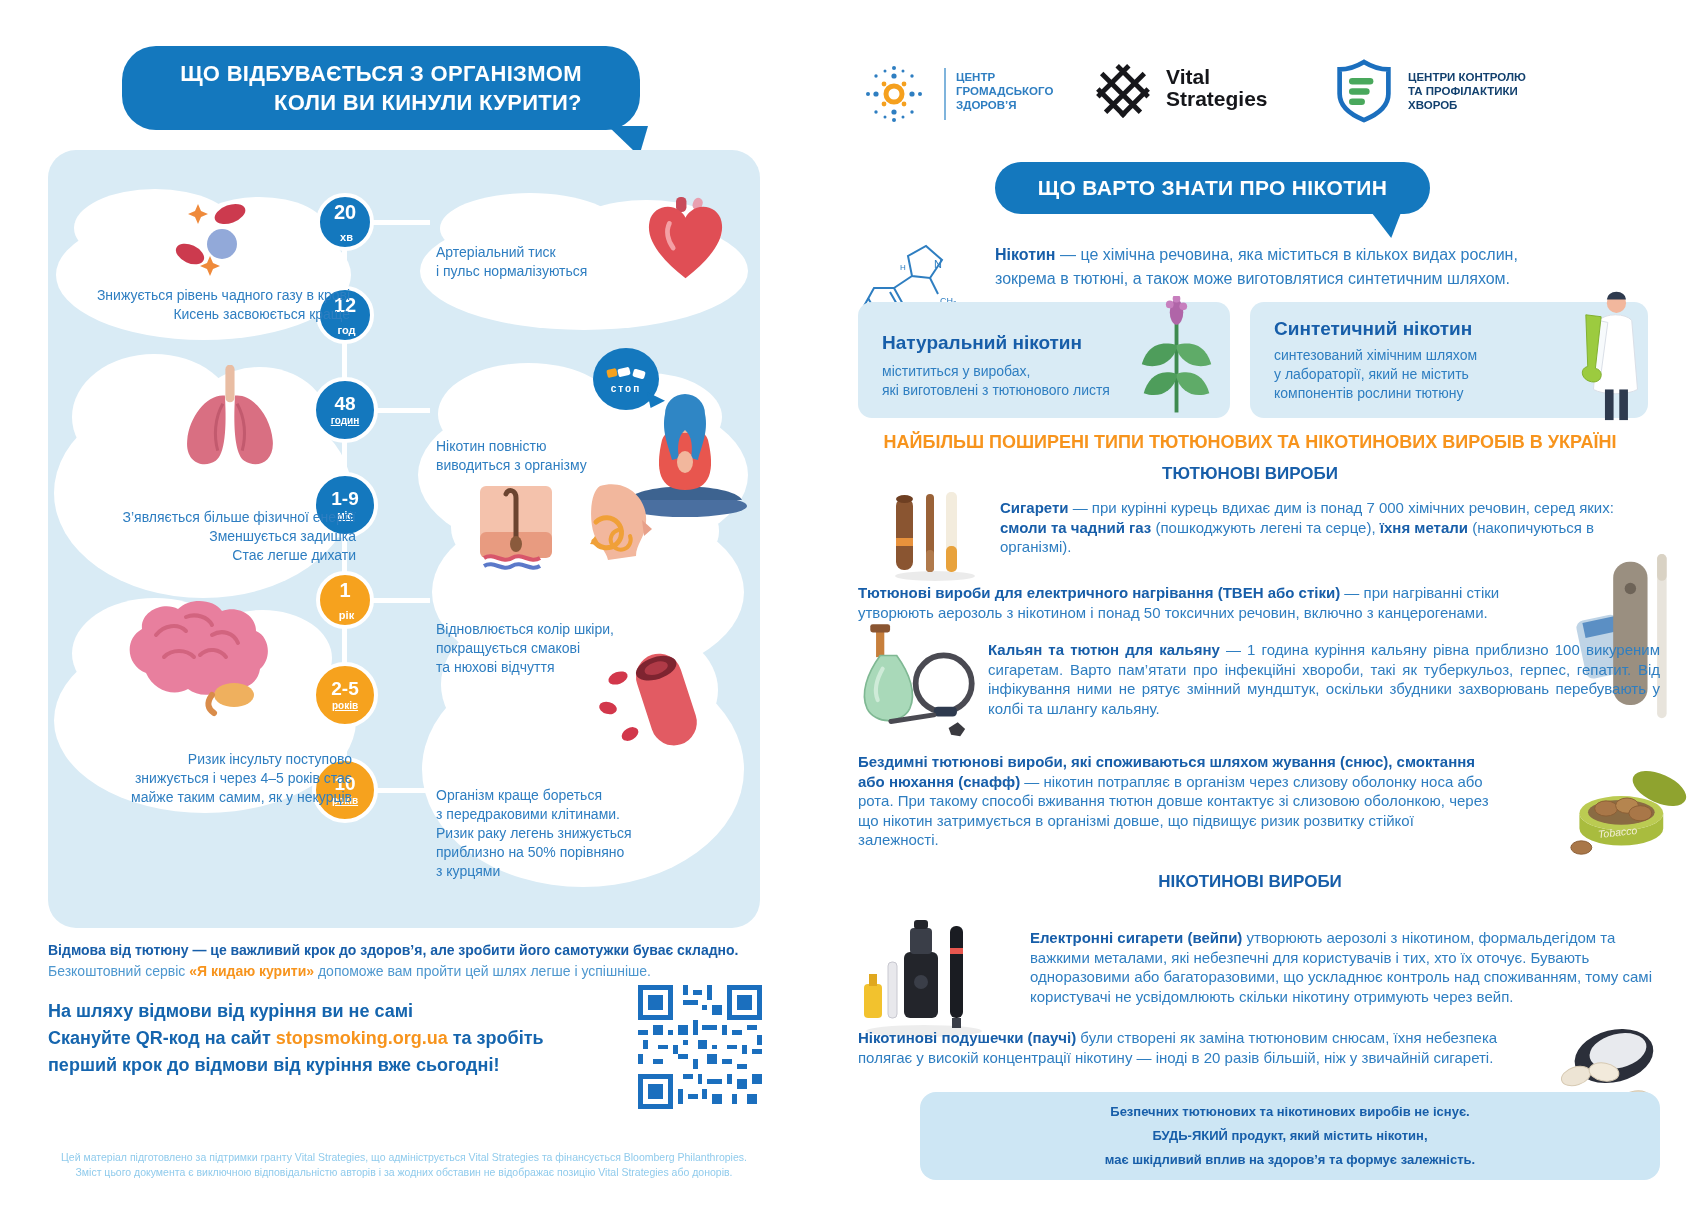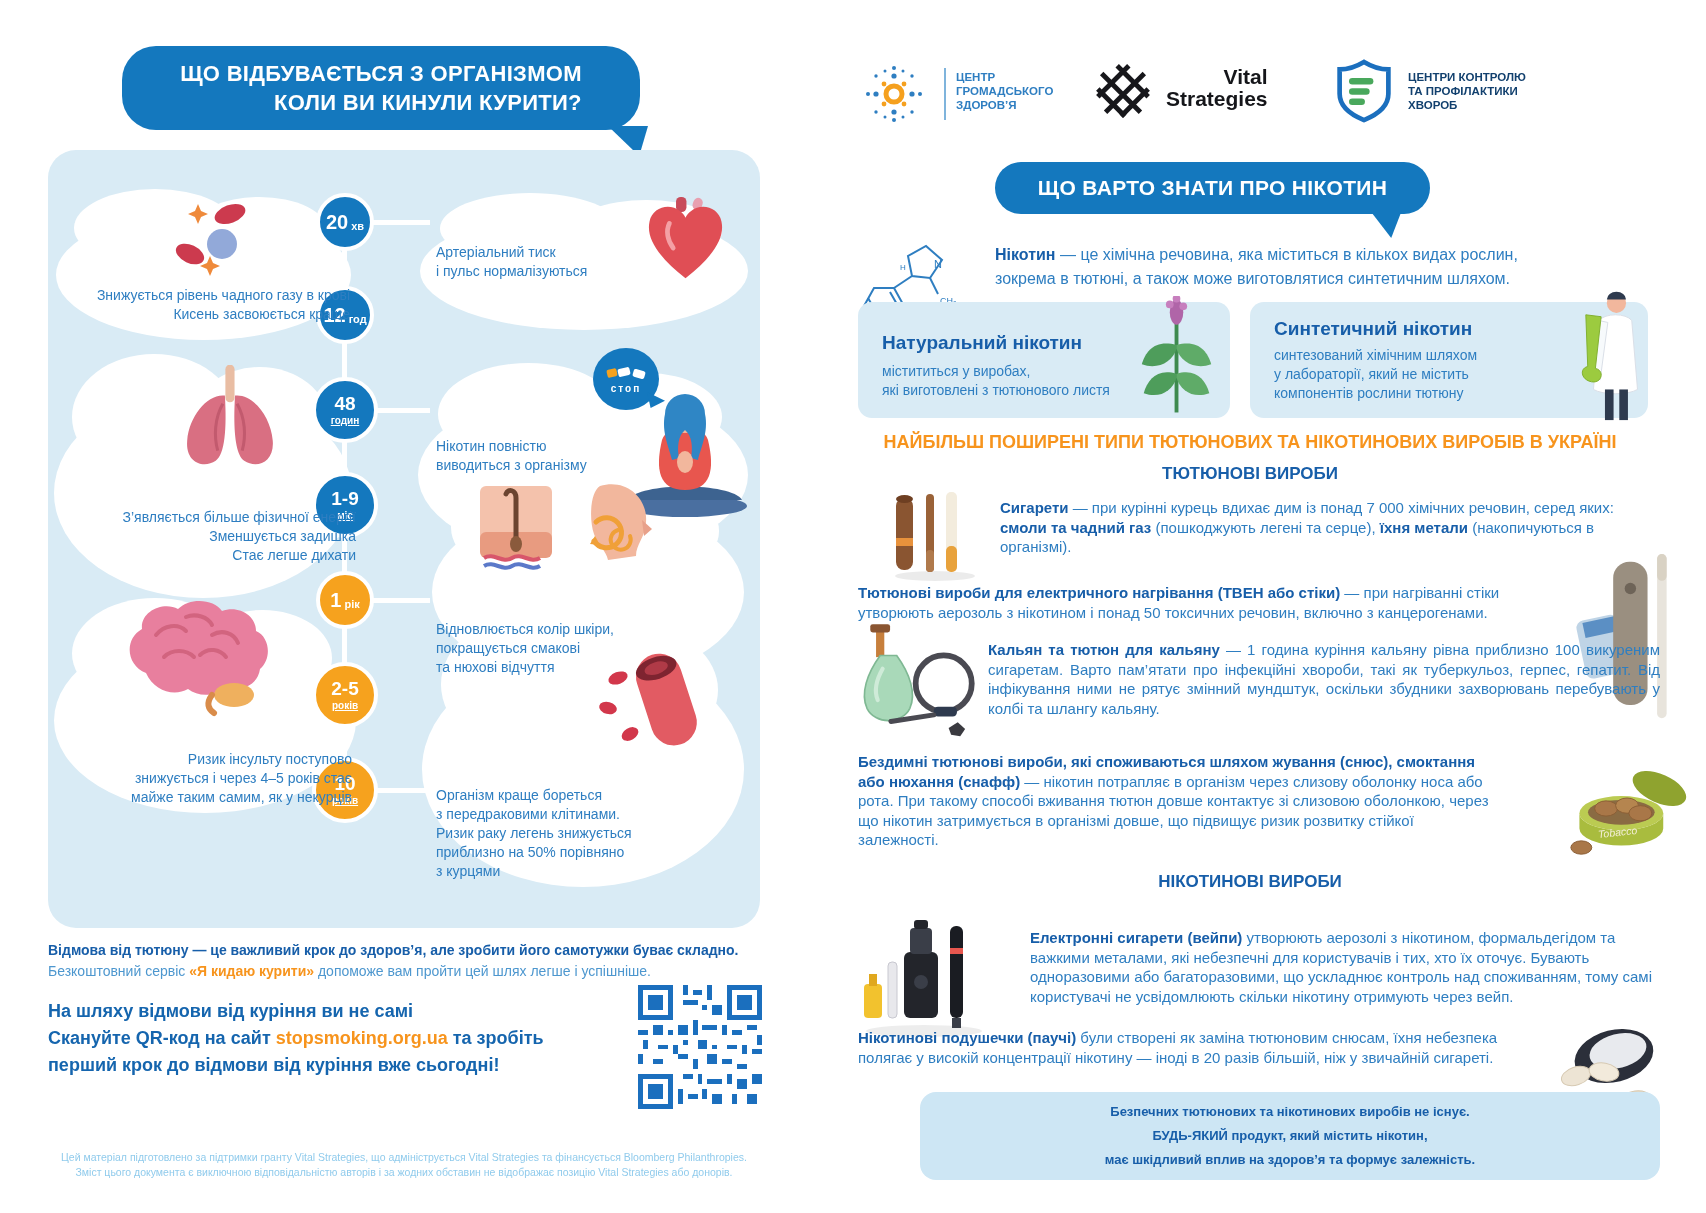--- a/index.html
+++ b/index.html
@@ -17,39 +17,39 @@
   .title-bubble::after{content:"";position:absolute;right:-8px;bottom:-26px;width:40px;height:30px;
     background:#1478BE;clip-path:polygon(0 0,100% 0,78% 100%);}
   .panel{left:48px;top:150px;width:712px;height:778px;background:#D9EBF5;border-radius:28px;}
   .cloud{position:absolute;background:#fff;border-radius:50%;}
   .cloud::before,.cloud::after{content:"";position:absolute;background:#fff;border-radius:50%;}
   .cloud::before{width:55%;height:60%;top:-16%;left:6%;}
   .cloud::after{width:46%;height:52%;top:-10%;right:8%;}
   .vline{left:294px;top:72px;width:5px;height:568px;background:#fff;position:absolute;}
   .conn{position:absolute;height:5px;background:#fff;}
   .tlc{position:absolute;border-radius:50%;color:#fff;font-weight:700;display:flex;
-    align-items:center;justify-content:center;border:4px solid #fff;box-sizing:border-box;}
+    align-items:center;justify-content:center;border:4px solid #fff;box-sizing:border-box;flex-direction:column;}
   .tlc.blue{background:#1478BE;} .tlc.orn{background:#F6A21E;}
   .tlc.inl{width:58px;height:58px;} .tlc.stk{width:66px;height:66px;flex-direction:column;}
   .tlc.inl .big{font-size:20px;} .tlc.inl .small{font-size:11px;margin:7px 0 0 3px;}
   .tlc.stk .big{font-size:19px;line-height:1;} .tlc.stk .small{font-size:10px;line-height:1;margin-top:3px;text-decoration:underline;}
   .ct{position:absolute;font-size:14px;line-height:19px;color:#2E7EC1;}
   .ct.r{text-align:right;}
   .stop-bubble{position:absolute;left:545px;top:198px;width:66px;height:62px;background:#1478BE;border-radius:50%;
     display:flex;flex-direction:column;align-items:center;justify-content:center;z-index:3;}
   .stop-bubble::after{content:"";position:absolute;right:-6px;bottom:2px;width:18px;height:16px;background:#1478BE;
     clip-path:polygon(0 0,100% 55%,20% 100%);}
   .stop-label{color:#fff;font-size:10px;font-weight:700;letter-spacing:2px;margin-top:1px;}
   .quit{left:48px;top:940px;width:714px;font-size:14px;line-height:21px;color:#4D97CF;}
   .cta{left:48px;top:998px;width:580px;font-size:18px;line-height:27px;font-weight:700;color:#1565AE;}
   .footnote{left:24px;top:1150px;width:760px;text-align:center;font-size:10.5px;line-height:15px;color:#90CBEC;}
   
   .logo-text-sm{font-size:11.5px;line-height:14px;font-weight:700;color:#2E7EC1;}
   .logo-text-dk{font-size:11.5px;line-height:14px;font-weight:700;color:#12406E;}
-  .logo-vital-text{font-size:21px;line-height:22px;font-weight:700;color:#15161A;text-align:right;}
+  .logo-vital-text{font-size:21px;line-height:22px;font-weight:700;color:#15161A;}
   .divider{width:2px;height:52px;background:#7FB4DC;}
   .r-bubble{left:995px;top:162px;width:435px;height:52px;background:#1478BE;border-radius:26px;
     display:flex;align-items:center;justify-content:center;color:#fff;font-size:21px;font-weight:700;letter-spacing:.3px;}
   .r-bubble::after{content:"";position:absolute;right:28px;bottom:-24px;width:36px;height:28px;
     background:#1478BE;clip-path:polygon(10% 0,100% 0,70% 100%);}
   .intro{left:995px;top:243px;width:672px;font-size:16px;line-height:24px;color:#2E7EC1;}
   .info-box{background:#D9EBF5;border-radius:14px;}
   .box-title{font-size:19px;font-weight:700;color:#175EA9;}
   .box-text{font-size:14px;line-height:19px;color:#2E7EC1;}
   .h-orange{left:820px;top:432px;width:860px;text-align:center;font-size:18px;font-weight:700;color:#F7941D;}

